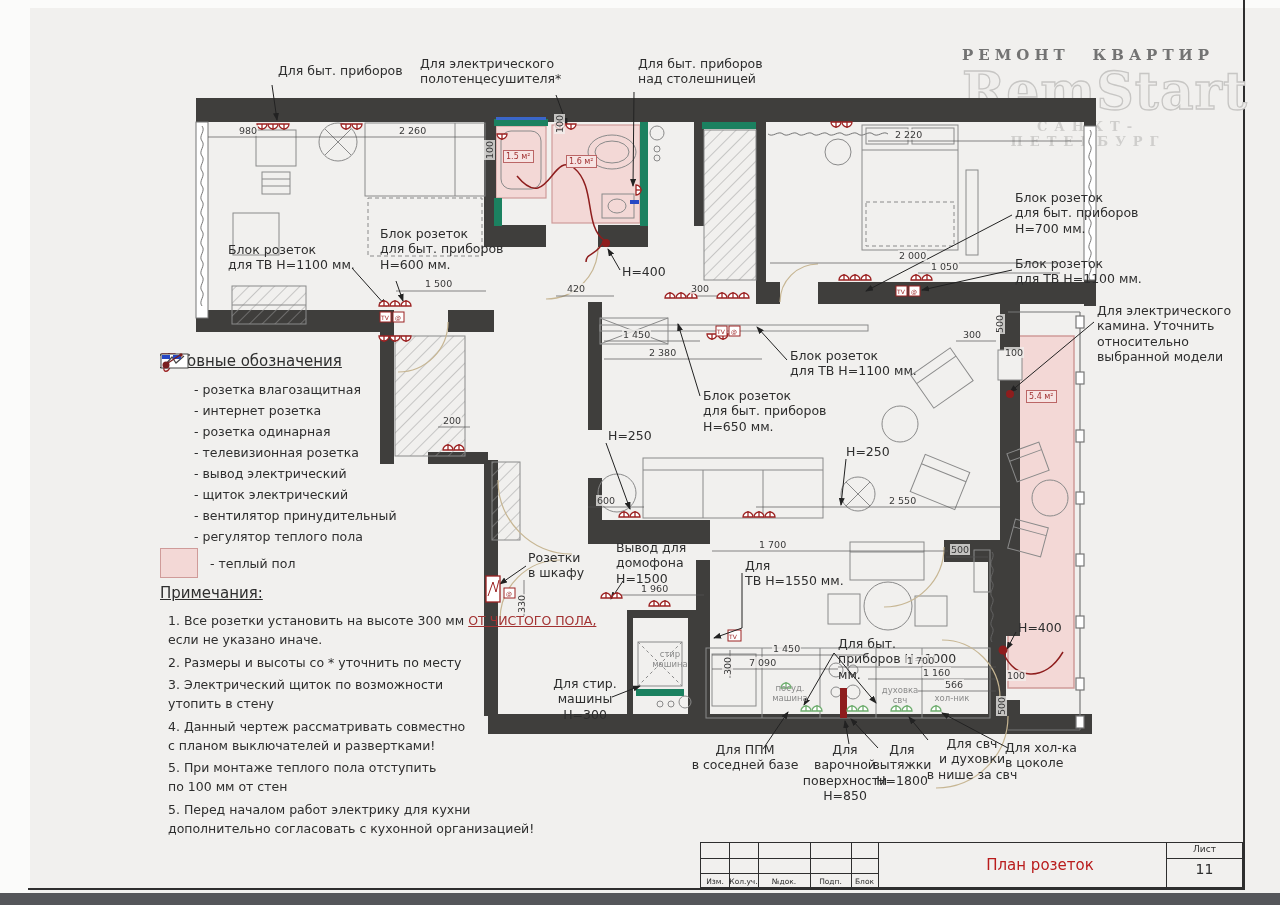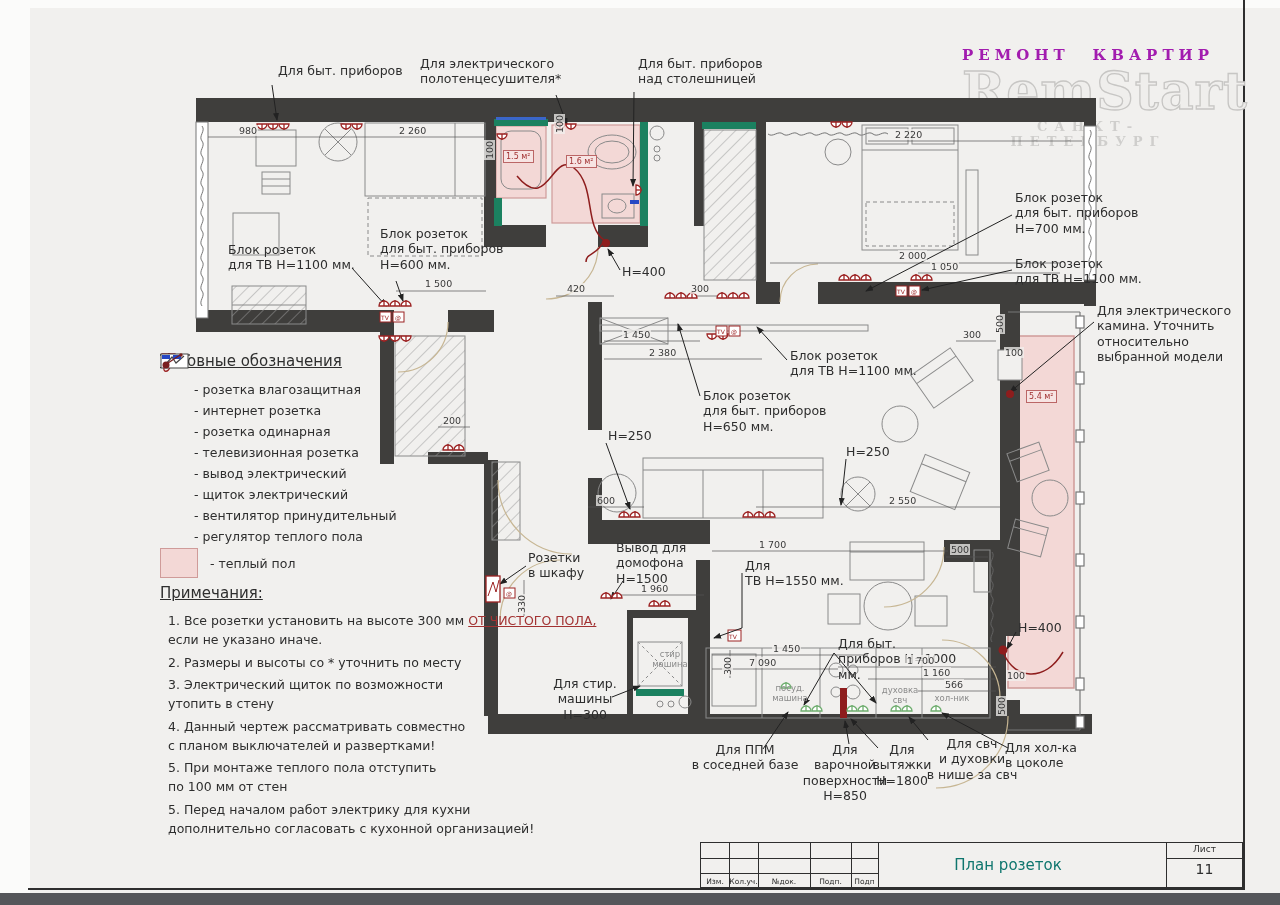--- a/index.html
+++ b/index.html
@@ -6,21 +6,21 @@
   body{width:1280px;height:905px;position:relative;background:#f1f0ee;
        font-family:"DejaVu Sans",sans-serif;color:#333;overflow:hidden}
   .strip{position:absolute;background:#fbfbfa}
   #pageBottom{position:absolute;left:0;top:893px;width:1280px;height:12px;background:#55565a}
   #frameRight{position:absolute;left:1243px;top:0;width:2px;height:889px;background:#2e2e2e}
   #frameBottom{position:absolute;left:28px;top:888px;width:1217px;height:2px;background:#2e2e2e}
   svg{position:absolute;left:0;top:0;z-index:2}
   
   .logo{position:absolute;left:962px;top:46px;width:252px;z-index:1;text-align:center;user-select:none}
   .logo-top{display:flex;justify-content:space-between;font-size:15px;font-weight:bold;
-            letter-spacing:5px;color:#a21caf;font-family:"DejaVu Serif",serif}
+            letter-spacing:5px;color:#737373;font-family:"DejaVu Serif",serif}
   .logo-name{font-size:52px;line-height:1.05;font-weight:bold;font-family:"DejaVu Serif",serif;
              color:#efeeec;-webkit-text-stroke:1.3px #c7c6c4;letter-spacing:1px}
   .logo-city{font-size:13px;font-weight:bold;letter-spacing:7px;color:#cfcecc;font-family:"DejaVu Serif",serif}
   
   .co{position:absolute;z-index:3;font-size:12.5px;line-height:1.22;white-space:pre-line;color:#2e2e2e}
   .dim{position:absolute;z-index:3;font-size:9.5px;color:#3a3a3a;white-space:nowrap;
        background:rgba(241,240,238,.75);padding:0 1px}
   .dim.v{transform:rotate(-90deg);transform-origin:left top}
   .lbl{position:absolute;z-index:3;font-size:8.5px;color:#8b8b8b;text-align:center;
        white-space:pre-line;line-height:1.15}
@@ -38,22 +38,22 @@
   .notes{position:absolute;left:160px;top:584px;width:440px;z-index:3}
   .notes p{margin:0 0 4px 8px;font-size:12.5px;line-height:1.5;color:#2e2e2e;white-space:pre-line}
   .rdu{color:#a23232;text-decoration:underline}
   .rd{color:#a23232}
   
   .tb{position:absolute;left:700px;top:842px;width:543px;height:46px;border:1.5px solid #2e2e2e;
       box-sizing:border-box;z-index:3;background:#f1f0ee}
   .tb .vl{position:absolute;top:0;width:1px;height:100%;background:#2e2e2e}
   .tb .hl{position:absolute;left:0;height:1px;background:#2e2e2e}
   .tb-col{position:absolute;bottom:1px;font-size:7.5px;color:#2e2e2e;text-align:center}
-  .tb-title{position:absolute;left:164px;top:0;width:286px;height:100%;display:flex;
-            align-items:center;justify-content:center;font-size:15px;color:#0f766e}
+  .tb-title{position:absolute;left:196px;top:0;width:286px;height:100%;display:flex;
+            align-items:center;justify-content:center;font-size:15px;color:#b91c1c}
   .tb-sheetlbl{position:absolute;left:466px;top:1px;width:75px;text-align:center;font-size:9px;color:#2e2e2e}
   .tb-sheetnum{position:absolute;left:466px;top:18px;width:75px;text-align:center;font-size:14px;color:#2e2e2e}
 </style>
 </head>
 <body>
 
 <div class="strip" style="left:0;top:0;width:30px;height:893px"></div>
 <div class="strip" style="left:0;top:0;width:1280px;height:8px"></div>
 <div id="pageBottom"></div>
 <div id="frameRight"></div>
@@ -668,17 +668,17 @@
     <div class="vl" style="left:150px"></div>
   <div class="vl" style="left:177px"></div>
     <div class="vl" style="left:465px"></div>
   <div class="hl" style="top:15px;width:177px"></div>
   <div class="hl" style="top:30px;width:177px"></div>
   <div class="hl" style="left:465px;top:15px;width:78px"></div>
   <div class="tb-col" style="left:0;width:28px">Изм.</div>
   <div class="tb-col" style="left:28px;width:29px">Кол.уч.</div>
   <div class="tb-col" style="left:57px;width:52px">№док.</div>
   <div class="tb-col" style="left:109px;width:41px">Подп.</div>
-  <div class="tb-col" style="left:150px;width:27px">Подп</div>
+  <div class="tb-col" style="left:150px;width:27px">Блок</div>
   <div class="tb-title">План розеток</div>
   <div class="tb-sheetlbl">Лист</div>
   <div class="tb-sheetnum">11</div>
 </div>
 
 </body></html>

